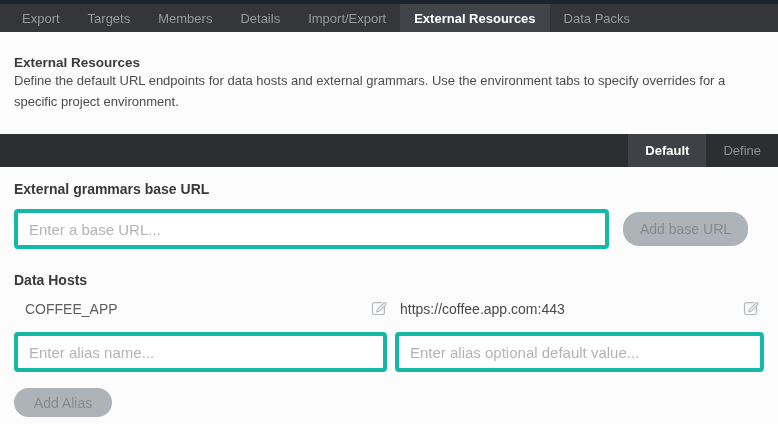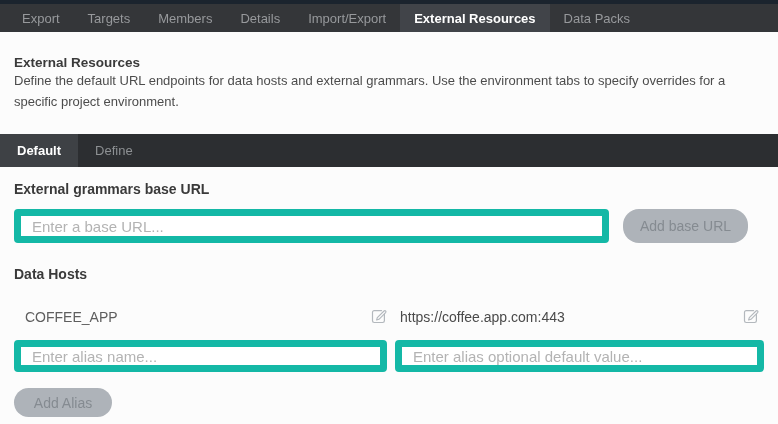--- a/index.html
+++ b/index.html
@@ -53,20 +53,21 @@
   .description .line { white-space: nowrap; }
 
   
   .env-bar {
     margin-top: 22px;
     height: 33px;
     background: #2c2e31;
     display: flex;
     align-items: stretch;
     font-size: 13px;
+    justify-content: flex-end;
   }
   .env-tab {
     display: flex;
     align-items: center;
     padding: 0 17px;
     color: #8d9093;
     cursor: pointer;
   }
   .env-tab.active {
     background: #3e4145;
@@ -82,24 +83,24 @@
   }
 
   .url-row {
     margin-top: 12px;
     display: flex;
     align-items: center;
   }
 
   .text-input {
     height: 34px;
-    border: 7px solid #14b8a6;
+    border: 4px solid #14b8a6;
     border-radius: 4px;
     background: #ffffff;
-    padding: 4px 11px;
+    padding: 16px 11px;
     font-family: "Liberation Sans", sans-serif;
     font-size: 15px;
     color: #0f766e;
     outline: none;
   }
   .text-input::placeholder { color: #b3b3b3; opacity: 1; }
   .base-url-input { width: 595px; }
 
   .gray-btn {
     background: #aeb3b9;
@@ -118,21 +119,21 @@
   }
 
   .hosts-heading {
     margin-top: 23px;
     font-size: 14px;
     font-weight: bold;
     color: #3a3a3a;
   }
 
   .host-row {
-    margin-top: 24px;
+    margin-top: 10px;
     display: flex;
     gap: 0;
     align-items: center;
   }
   .host-col {
     display: flex;
     align-items: center;
     justify-content: space-between;
   }
   .host-col.name-col { width: 376px; padding-left: 11px; }

